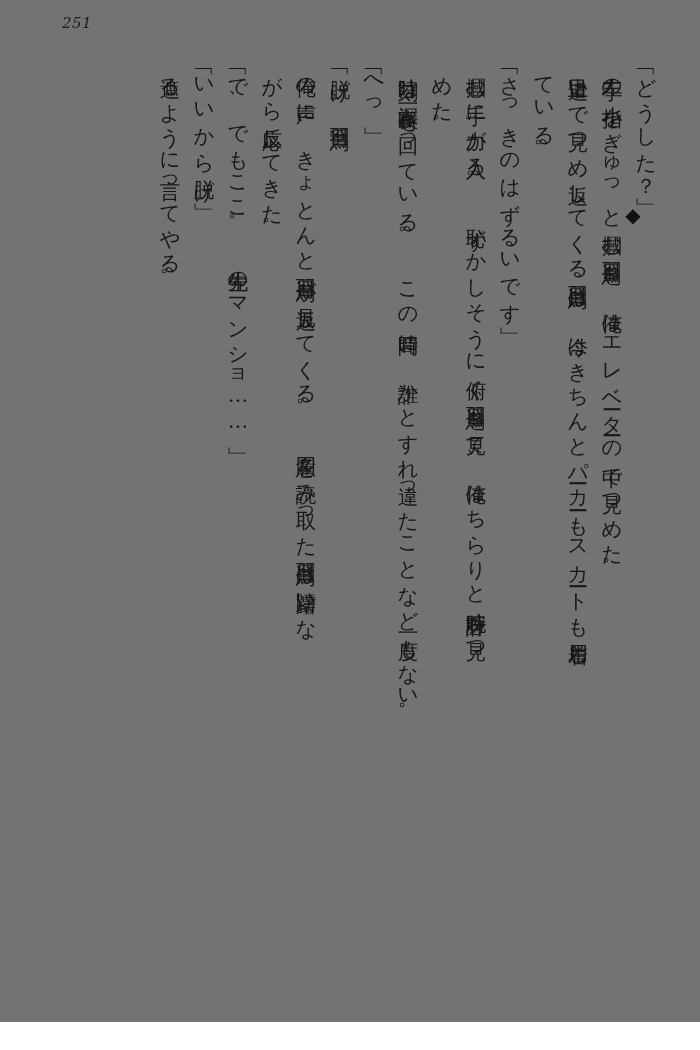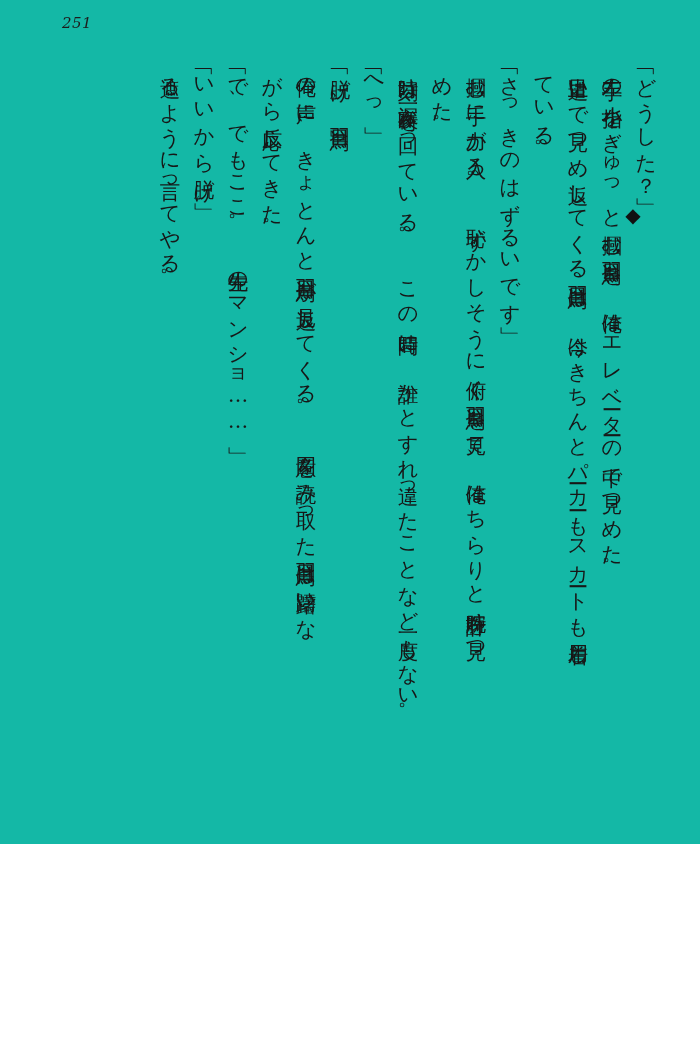--- a/index.html
+++ b/index.html
@@ -3,22 +3,22 @@
 <meta charset="utf-8">
 <style>
   html, body {
     margin: 0;
     padding: 0;
     background: #ffffff;
   }
   .page {
     position: relative;
     width: 700px;
-    height: 844px;
-    background: #14b8a6;
+    height: 1022px;
+    background: #737373;
     overflow: hidden;
     font-family: "DejaVu Serif", "Liberation Serif", serif;
     color: #1a1a1a;
   }
   
   .page-number {
     position: absolute;
     top: 14px;
     left: 62px;
     font-family: "DejaVu Serif", "Liberation Serif", serif;

